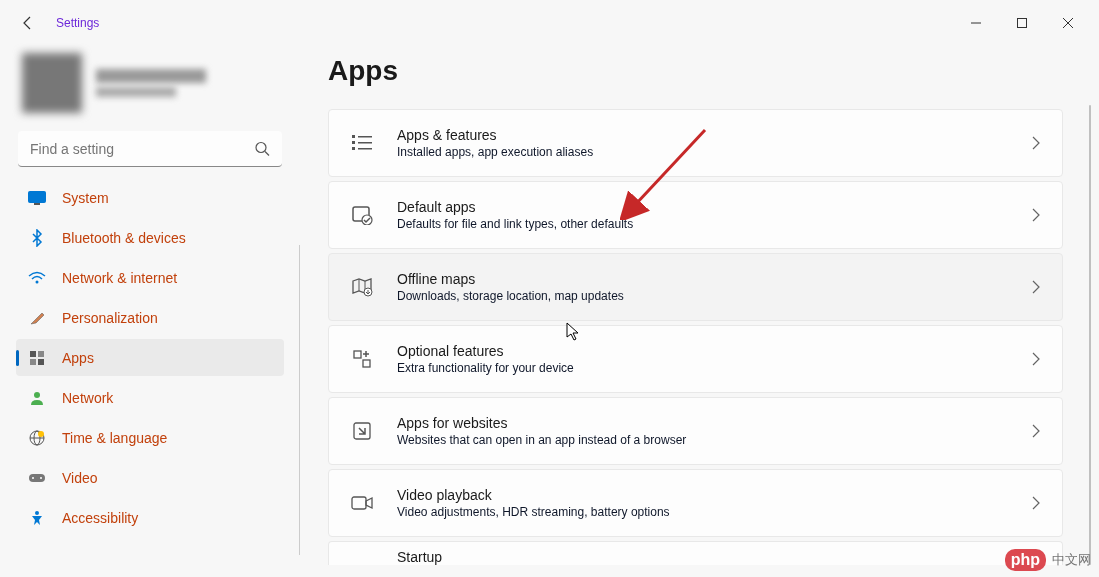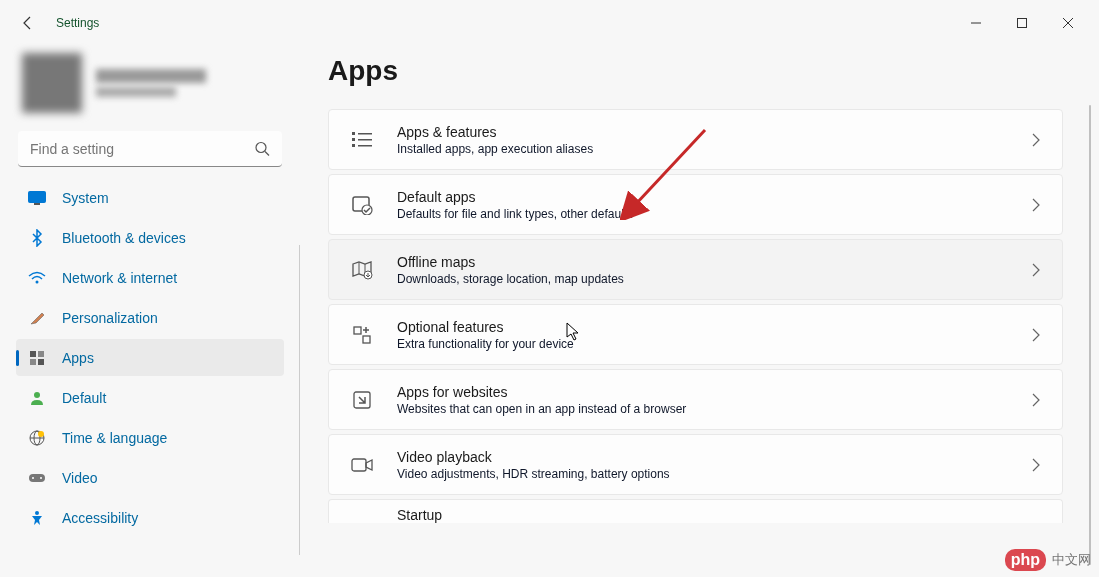--- a/index.html
+++ b/index.html
@@ -1,48 +1,48 @@
 <!DOCTYPE html>
 <html><head>
   <meta charset="utf-8">
   <style>
     * { margin: 0; padding: 0; box-sizing: border-box; font-family: "Segoe UI", -apple-system, sans-serif; }
     body { background: #f7f7f7; width: 1099px; height: 577px; overflow: hidden; position: relative; }
     
     .titlebar { height: 45px; display: flex; align-items: center; padding: 0 8px; }
     .back-btn { width: 40px; height: 40px; display: flex; align-items: center; justify-content: center; cursor: pointer; border-radius: 4px; }
-    .title-text { font-size: 12px; margin-left: 8px; color: #14532d; }
+    .title-text { font-size: 12px; margin-left: 8px; color: #6d28d9; }
     .window-controls { margin-left: auto; display: flex; }
     .win-ctrl { width: 46px; height: 32px; display: flex; align-items: center; justify-content: center; cursor: pointer; }
     
     .main-layout { display: flex; height: calc(100% - 45px); }
     
     .sidebar { width: 300px; padding: 0 12px; display: flex; flex-direction: column; position: relative; }
     .user-section { display: flex; align-items: center; padding: 8px 10px 18px 10px; gap: 14px; }
     .avatar { width: 60px; height: 60px; background: #777; filter: blur(4px); }
     .user-info { display: flex; flex-direction: column; gap: 4px; }
     .user-name { width: 110px; height: 14px; background: #999; filter: blur(3px); }
     .user-email { width: 80px; height: 10px; background: #aaa; filter: blur(3px); }
     
     .search-box { position: relative; margin: 0 6px 12px 6px; }
     .search-input { width: 100%; height: 36px; padding: 0 40px 0 12px; border: none; border-bottom: 1px solid #888; background: #fdfdfd; border-radius: 4px; font-size: 14px; outline: none; }
     .search-icon { position: absolute; right: 12px; top: 50%; transform: translateY(-50%); }
     
     .nav-list { display: flex; flex-direction: column; gap: 3px; padding: 0 4px; position: relative; }
-    .nav-item { display: flex; align-items: center; height: 37px; padding: 0 12px; border-radius: 4px; cursor: pointer; gap: 16px; font-size: 14px; color: #0369a1; }
+    .nav-item { display: flex; align-items: center; height: 37px; padding: 0 12px; border-radius: 4px; cursor: pointer; gap: 16px; font-size: 14px; color: #c2410c; }
     .nav-item.selected { background: #eaeaea; position: relative; }
     .nav-item.selected::before { content: ""; position: absolute; left: 0; top: 50%; transform: translateY(-50%); width: 3px; height: 16px; background: #0067c0; border-radius: 2px; }
     .nav-icon { width: 18px; height: 18px; display: flex; align-items: center; justify-content: center; flex-shrink: 0; }
     .sidebar-sep { position: absolute; right: 0; top: 200px; width: 1px; height: 310px; background: #ccc; }
     
     .content { flex: 1; padding: 10px 28px 0 28px; overflow-y: auto; position: relative; }
     .page-title { font-size: 28px; font-weight: 600; margin-bottom: 22px; color: #1a1a1a; }
     
     .card-list { display: flex; flex-direction: column; gap: 4px; padding-right: 8px; }
-    .card { background: #fdfdfd; border: 1px solid #e8e8e8; border-radius: 4px; height: 61px; display: flex; align-items: center; padding: 0 22px; gap: 24px; cursor: pointer; }
+    .card { background: #fdfdfd; border: 1px solid #e8e8e8; border-radius: 4px; height: 68px; display: flex; align-items: center; padding: 0 22px; gap: 24px; cursor: pointer; }
     .card.hover { background: #f3f3f3; }
     .card-icon { width: 22px; height: 22px; display: flex; align-items: center; justify-content: center; flex-shrink: 0; }
     .card-text { display: flex; flex-direction: column; gap: 2px; flex: 1; }
     .card-title { font-size: 14px; color: #1a1a1a; }
     .card-desc { font-size: 12px; color: #0f172a; }
     .chevron { color: #646464; }
     .card-partial { height: 24px; border-bottom: none; border-radius: 4px 4px 0 0; align-items: flex-end; padding-bottom: 0; }
     .card-partial .card-text { padding-top: 8px; }
     
     .content-scrollbar { position: absolute; right: 8px; top: 60px; width: 2px; height: 460px; background: #c0c0c0; border-radius: 1px; }
@@ -147,21 +147,21 @@
           </span>
         <span>Apps</span>
       </div>
       <div class="nav-item">
         <span class="nav-icon">
             <svg width="16" height="16" viewBox="0 0 16 16">
               <circle cx="8" cy="5" r="3" fill="#4caf50"></circle>
               <path d="M2 15 Q2 10 8 10 Q14 10 14 15 Z" fill="#4caf50"></path>
             </svg>
           </span>
-        <span>Default</span>
+        <span>Network</span>
       </div>
       <div class="nav-item">
         <span class="nav-icon">
             <svg width="16" height="16" viewBox="0 0 16 16">
               <circle cx="8" cy="8" r="7" stroke="#555" fill="none"></circle>
               <ellipse cx="8" cy="8" rx="3" ry="7" stroke="#555" fill="none"></ellipse>
               <line x1="1" y1="8" x2="15" y2="8" stroke="#555"></line>
               <circle cx="12" cy="4" r="3" fill="#ffc107"></circle>
             </svg>
           </span>

